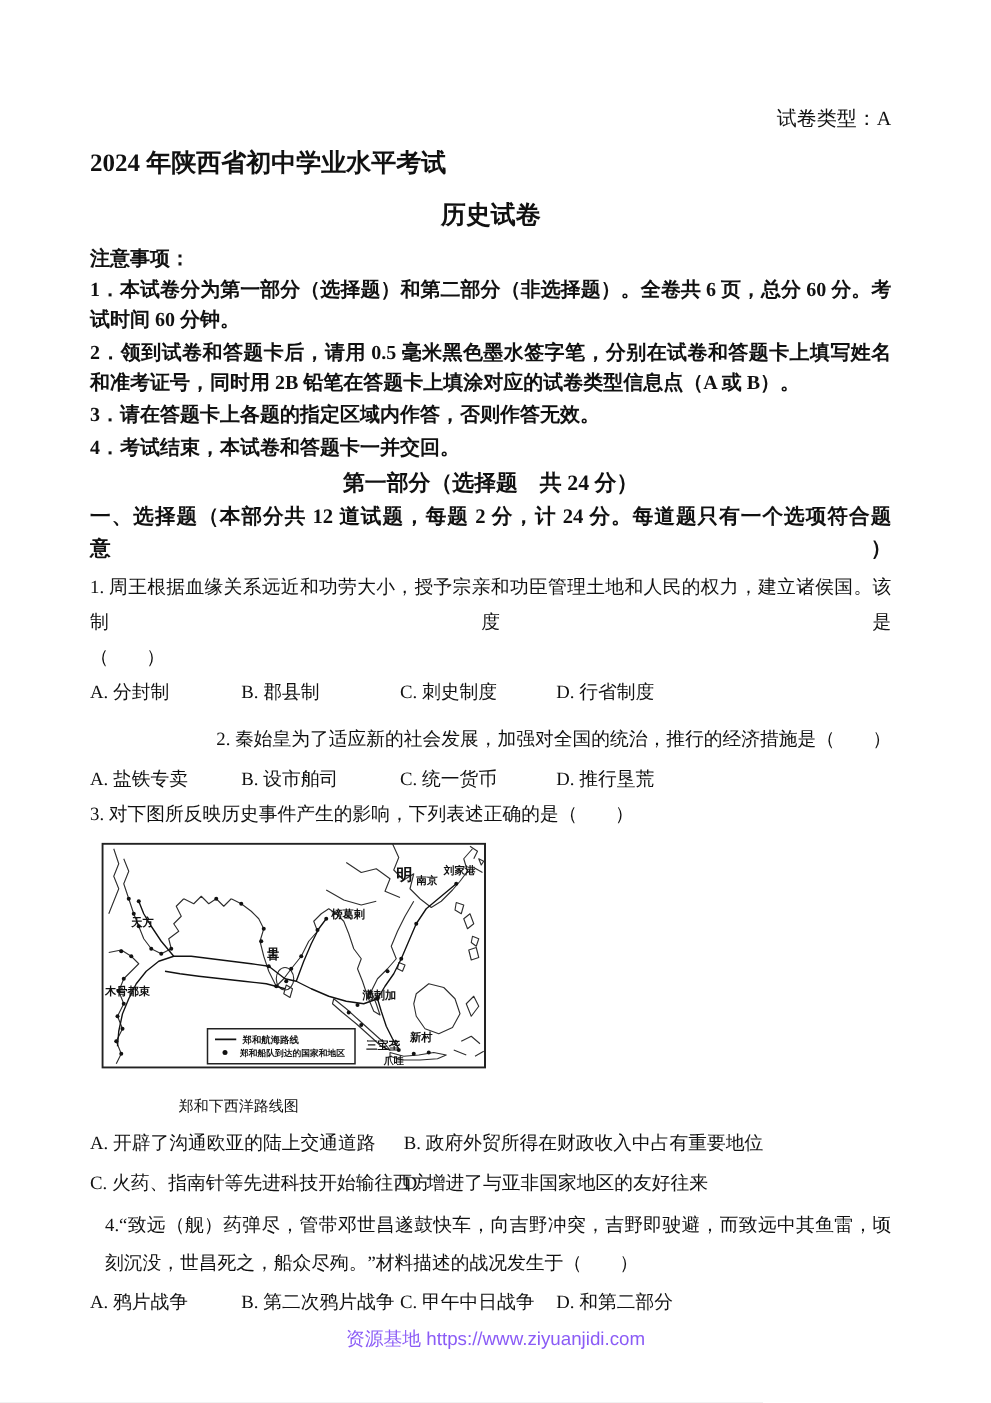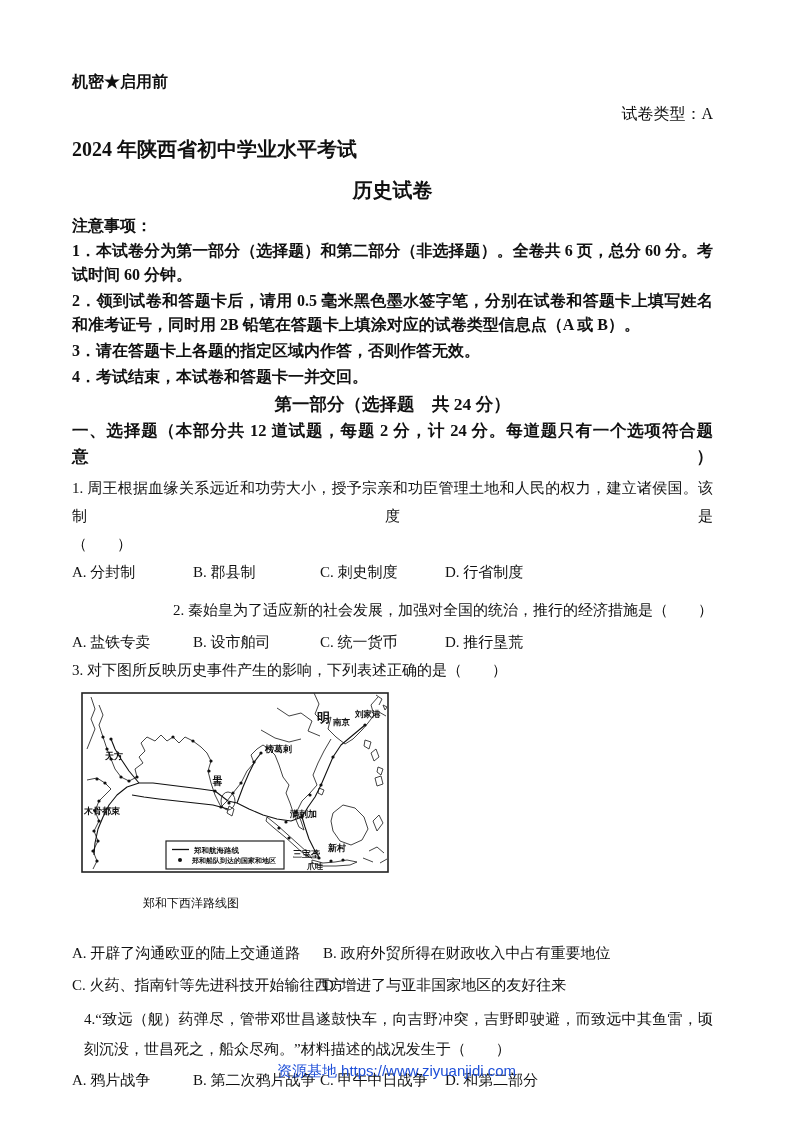--- a/index.html
+++ b/index.html
@@ -18,47 +18,46 @@
   .notice-heading{font-size:16px;line-height:22px;margin-top:13px;}
   .notice{font-size:16px;line-height:24px;margin:2px 0 0 0;text-align:justify;}
   .part-heading{font-size:17.5px;line-height:24px;text-align:center;margin-top:3px;}
   .sub-heading{font-size:16.5px;line-height:26px;margin-top:2px;}
   .stretch{text-align:justify;text-align-last:justify;}
   .stem{font-size:15px;line-height:28px;margin:0;}
   .stem.just{text-align:justify;margin-left:12px;}
   .q4line{line-height:30px;}
   .mt4{margin-top:4px;} .mt10{margin-top:10px;text-align:right;} .mt5{margin-top:5px;} .mt2{margin-top:2px;}
   .opts4{display:grid;grid-template-columns:121px 127px 125px 1fr;font-size:15px;line-height:28px;}
-  .opts2{display:grid;grid-template-columns:251px 1fr;row-gap:4px;font-size:15px;line-height:28px;margin-top:24px;}
+  .opts2{display:grid;grid-template-columns:251px 1fr;row-gap:4px;font-size:15px;line-height:28px;margin-top:4px;}
   .opt{white-space:nowrap;}
   .map-figure{margin:8px 0 0 9px;width:308px;height:181px;}
   .map-figure svg{display:block;}
   .coast{fill:none;stroke:#2e2e2e;stroke-width:0.9;stroke-linejoin:round;}
   .route{fill:none;stroke:#111;stroke-width:1.1;stroke-linejoin:round;}
   .dot{fill:#111;}
   .ml{font-family:"Liberation Sans","DejaVu Sans",sans-serif;font-weight:700;fill:#111;font-size:9px;}
   .ml.big{font-size:13px;}
   .ml.small{font-size:8.5px;}
   .ml.tiny{font-size:8px;}
   .ml.vert{writing-mode:vertical-rl;text-orientation:upright;font-size:9.5px;}
   .legend-text{font-family:"Liberation Sans","DejaVu Sans",sans-serif;fill:#111;font-weight:700;}
   .map-caption{font-size:12px;line-height:24px;margin:18px 0 0 71px;}
   .footer{
     position:absolute;left:0;top:1062px;width:100%;text-align:center;
     font-family:"Liberation Sans","DejaVu Sans",sans-serif;
-    font-size:15px;color:#1d4ed8;
+    font-size:15px;color:#8b5cf6;
   }
 </style>
 </head>
 <body>
 
 <div class="page">
   <div class="content">
 
-    <div class="classification bold">机密★启用前</div>
     <div class="paper-type">试卷类型：A</div>
     <div class="title">2024 年陕西省初中学业水平考试</div>
     <div class="subtitle">历史试卷</div>
 
     <div class="notice-heading bold">注意事项：</div>
     <p class="notice bold">1．本试卷分为第一部分（选择题）和第二部分（非选择题）。全卷共 6 页，总分 60 分。考试时间 60 分钟。</p>
     <p class="notice bold">2．领到试卷和答题卡后，请用 0.5 毫米黑色墨水签字笔，分别在试卷和答题卡上填写姓名和准考证号，同时用 2B 铅笔在答题卡上填涂对应的试卷类型信息点（A 或 B）。</p>
     <p class="notice bold">3．请在答题卡上各题的指定区域内作答，否则作答无效。</p>
     <p class="notice bold">4．考试结束，本试卷和答题卡一并交回。</p>
 

